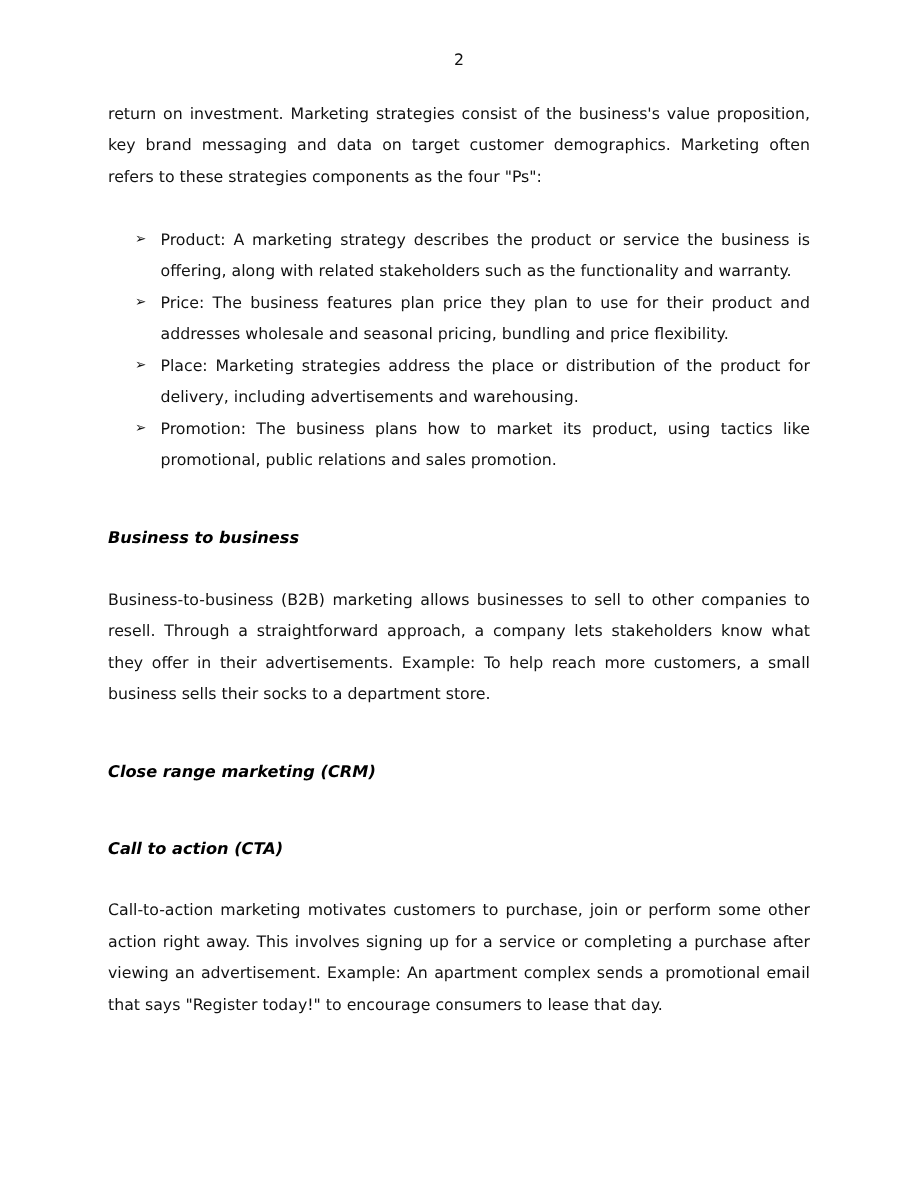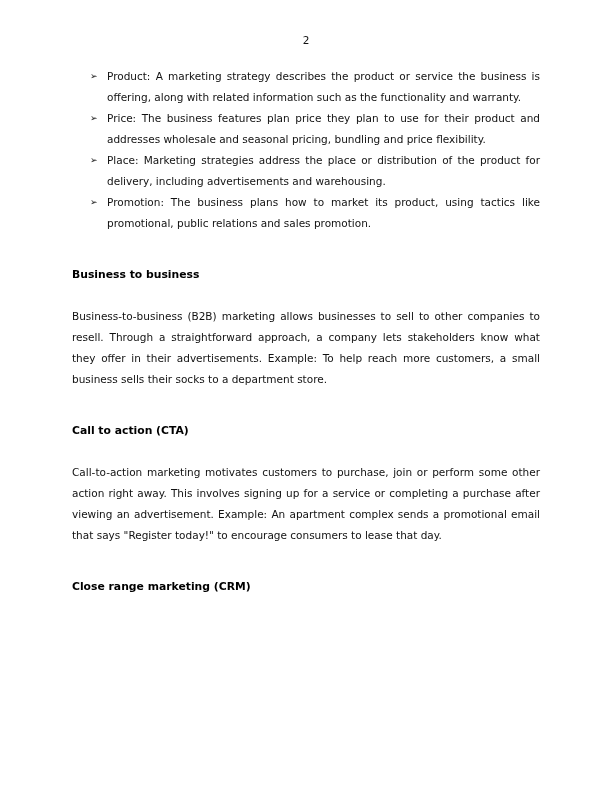--- a/index.html
+++ b/index.html
@@ -48,37 +48,39 @@
   .bullet-text {
     flex: 1 1 auto;
     text-align: justify;
   }
   h2.section-heading {
     font-size: 10.8px;
     font-weight: bold;
     margin: 30px 0 21px 0;
     line-height: 21px;
     color: #000000;
+    font-style: italic;
   }
   section.doc-section p.para {
     margin-bottom: 0;
   }
 </style>
 </head>
 <body>
 
 <div class="page">
 
   <div class="page-number">2</div>
 
+  <p class="para">return on investment. Marketing strategies consist of the business's value proposition, key brand messaging and data on target customer demographics. Marketing often refers to these strategies components as the four "Ps":</p>
 
   <ul class="bullet-list">
     <li>
       <span class="bullet-marker">➢</span>
-      <span class="bullet-text">Product: A marketing strategy describes the product or service the business is offering, along with related information such as the functionality and warranty.</span>
+      <span class="bullet-text">Product: A marketing strategy describes the product or service the business is offering, along with related stakeholders such as the functionality and warranty.</span>
     </li>
     <li>
       <span class="bullet-marker">➢</span>
       <span class="bullet-text">Price: The business features plan price they plan to use for their product and addresses wholesale and seasonal pricing, bundling and price flexibility.</span>
     </li>
     <li>
       <span class="bullet-marker">➢</span>
       <span class="bullet-text">Place: Marketing strategies address the place or distribution of the product for delivery, including advertisements and warehousing.</span>
     </li>
     <li>
@@ -87,22 +89,22 @@
     </li>
   </ul>
 
 
   <section class="doc-section">
     <h2 class="section-heading">Business to business</h2>
     <p class="para">Business-to-business (B2B) marketing allows businesses to sell to other companies to resell. Through a straightforward approach, a company lets stakeholders know what they offer in their advertisements. Example: To help reach more customers, a small business sells their socks to a department store.</p>
   </section>
 
   <section class="doc-section">
-    <h2 class="section-heading">Call to action (CTA)</h2>
-    <p class="para">Call-to-action marketing motivates customers to purchase, join or perform some other action right away. This involves signing up for a service or completing a purchase after viewing an advertisement. Example: An apartment complex sends a promotional email that says "Register today!" to encourage consumers to lease that day.</p>
+    <h2 class="section-heading">Close range marketing (CRM)</h2>
+    <p class="para"></p>
   </section>
 
   <section class="doc-section">
-    <h2 class="section-heading">Close range marketing (CRM)</h2>
-    <p class="para"></p>
+    <h2 class="section-heading">Call to action (CTA)</h2>
+    <p class="para">Call-to-action marketing motivates customers to purchase, join or perform some other action right away. This involves signing up for a service or completing a purchase after viewing an advertisement. Example: An apartment complex sends a promotional email that says "Register today!" to encourage consumers to lease that day.</p>
   </section>
 
 </div>
 
 </body></html>

